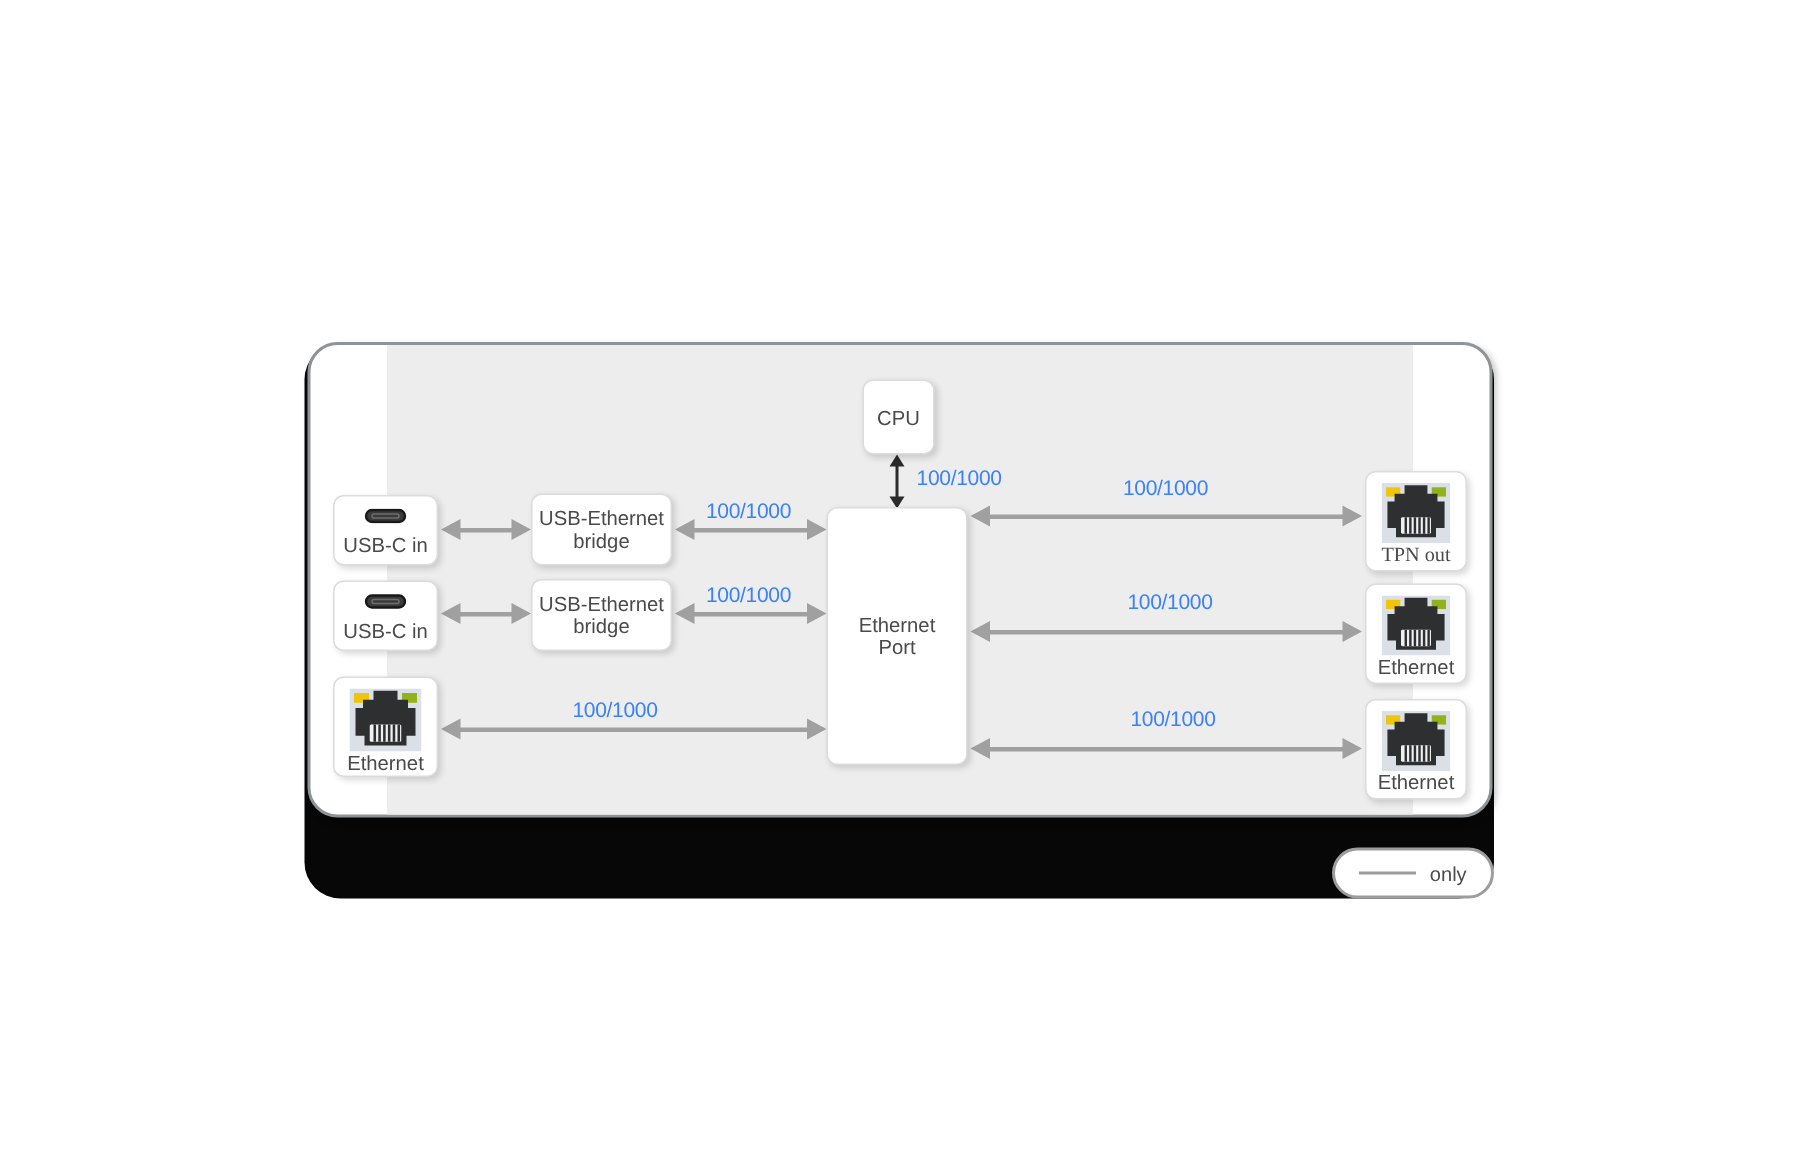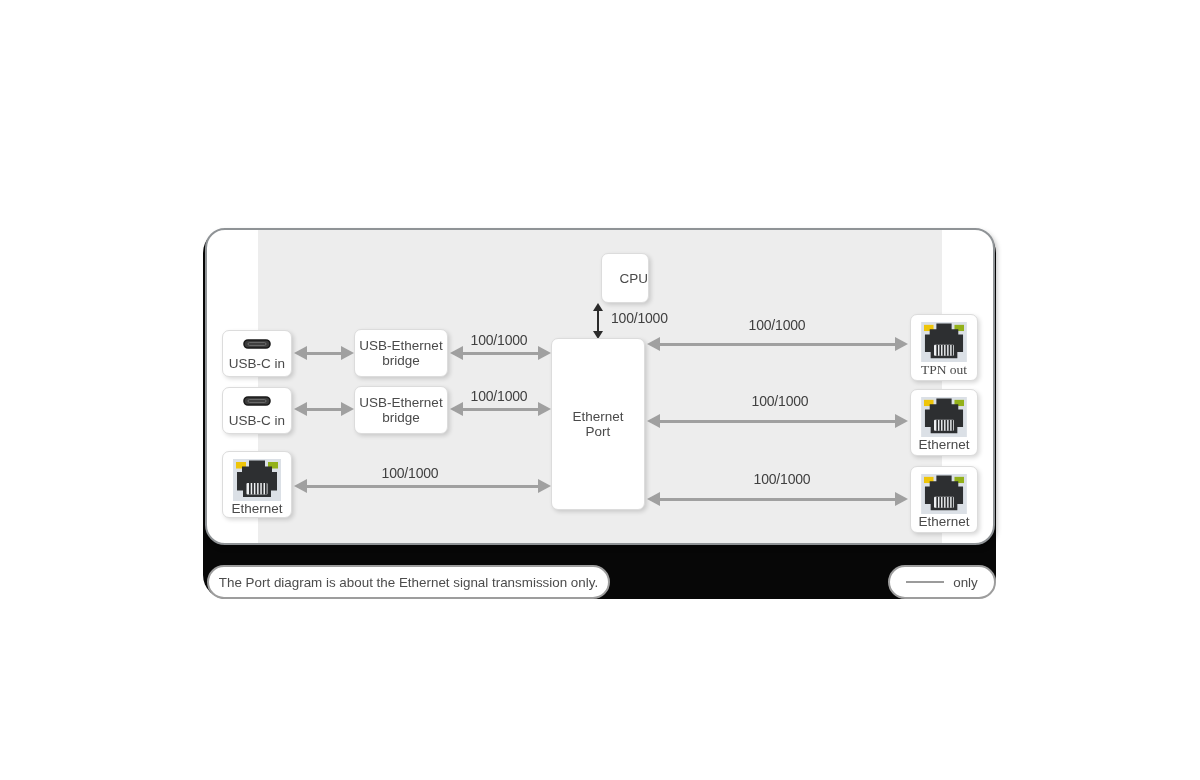--- a/index.html
+++ b/index.html
@@ -17,21 +17,21 @@
   
   .node{position:absolute;box-sizing:border-box;background:#ffffff;border:1px solid #dcdcdc;
         border-radius:7px;box-shadow:2px 2px 4px rgba(0,0,0,0.15);
         display:flex;flex-direction:column;align-items:center;justify-content:center;
         font-size:13.5px;line-height:15px;color:#4a4a4a;text-align:center;z-index:5;}
   .node .lbl{display:block;}
   .port .lbl{margin-top:auto;margin-bottom:5px;}
   .port{justify-content:flex-start;text-align:right;}
   .port .icon-wrap{margin-top:7px;display:flex;align-items:center;justify-content:center;}
 
-  .n-cpu   {left:601px;top:253px;width:48px;height:50px;align-items:flex-end;}
+  .n-cpu   {left:575px;top:253px;width:48px;height:50px;}
   .n-layer {left:551px;top:338px;width:94px;height:172px;}
   .n-usbc1 {left:222px;top:330px;width:70px;height:47px;}
   .n-usbc2 {left:222px;top:387px;width:70px;height:47px;}
   .n-ethL  {left:222px;top:451px;width:70px;height:67px;}
   .n-br1   {left:354px;top:329px;width:94px;height:48px;}
   .n-br2   {left:354px;top:386px;width:94px;height:48px;}
   .n-tpn   {left:910px;top:314px;width:68px;height:67px;font-family:Liberation Serif, serif;}
   .n-ethR1 {left:910px;top:389px;width:68px;height:67px;}
   .n-ethR2 {left:910px;top:466px;width:68px;height:67px;}
   .n-usbc1 .icon-wrap,.n-usbc2 .icon-wrap{margin-top:8px;}
@@ -56,21 +56,21 @@
 
   .varrow{position:absolute;left:593px;top:303px;width:10px;height:36px;z-index:4;}
   .varrow .shaft{position:absolute;left:4px;top:4px;bottom:4px;width:2px;background:#2b2b2b;}
   .varrow .ht{position:absolute;top:0;left:0;width:0;height:0;
               border-left:5px solid transparent;border-right:5px solid transparent;
               border-bottom:8px solid #2b2b2b;}
   .varrow .hb{position:absolute;bottom:0;left:0;width:0;height:0;
               border-left:5px solid transparent;border-right:5px solid transparent;
               border-top:8px solid #2b2b2b;}
 
-  .speed{position:absolute;font-size:14px;color:#404040;white-space:nowrap;z-index:6;letter-spacing:-0.2px;}
+  .speed{position:absolute;font-size:14px;color:#3b82f6;white-space:nowrap;z-index:6;letter-spacing:-0.2px;}
   .speed.ctr{transform:translateX(-50%);}
   .s-cpu{left:611px;top:310px;}
   .s-a2{left:499px;top:332px;}
   .s-a4{left:499px;top:388px;}
   .s-a5{left:410px;top:465px;}
   .s-a6{left:777px;top:317px;}
   .s-a7{left:780px;top:393px;}
   .s-a8{left:782px;top:471px;}
 
   
@@ -255,21 +255,18 @@
         <rect x="19.2" y="24" width="1.7" height="11.5" fill="#2d2f31"></rect>
         <rect x="22.4" y="24" width="1.7" height="11.5" fill="#2d2f31"></rect>
         <rect x="25.6" y="24" width="1.7" height="11.5" fill="#2d2f31"></rect>
         <rect x="28.8" y="24" width="1.7" height="11.5" fill="#2d2f31"></rect>
         <rect x="32" y="24" width="1.7" height="11.5" fill="#2d2f31"></rect>
       </svg>
     </span>
     <span class="lbl">Ethernet</span>
   </div>
 
-  <div class="pill pill-note">
-    <span>The Port diagram is about the Ethernet signal transmission only.</span>
-  </div>
   <div class="pill pill-legend">
     <span class="legend-line"></span>
     <span>only</span>
   </div>
 
 </div>
 
 </body></html>

